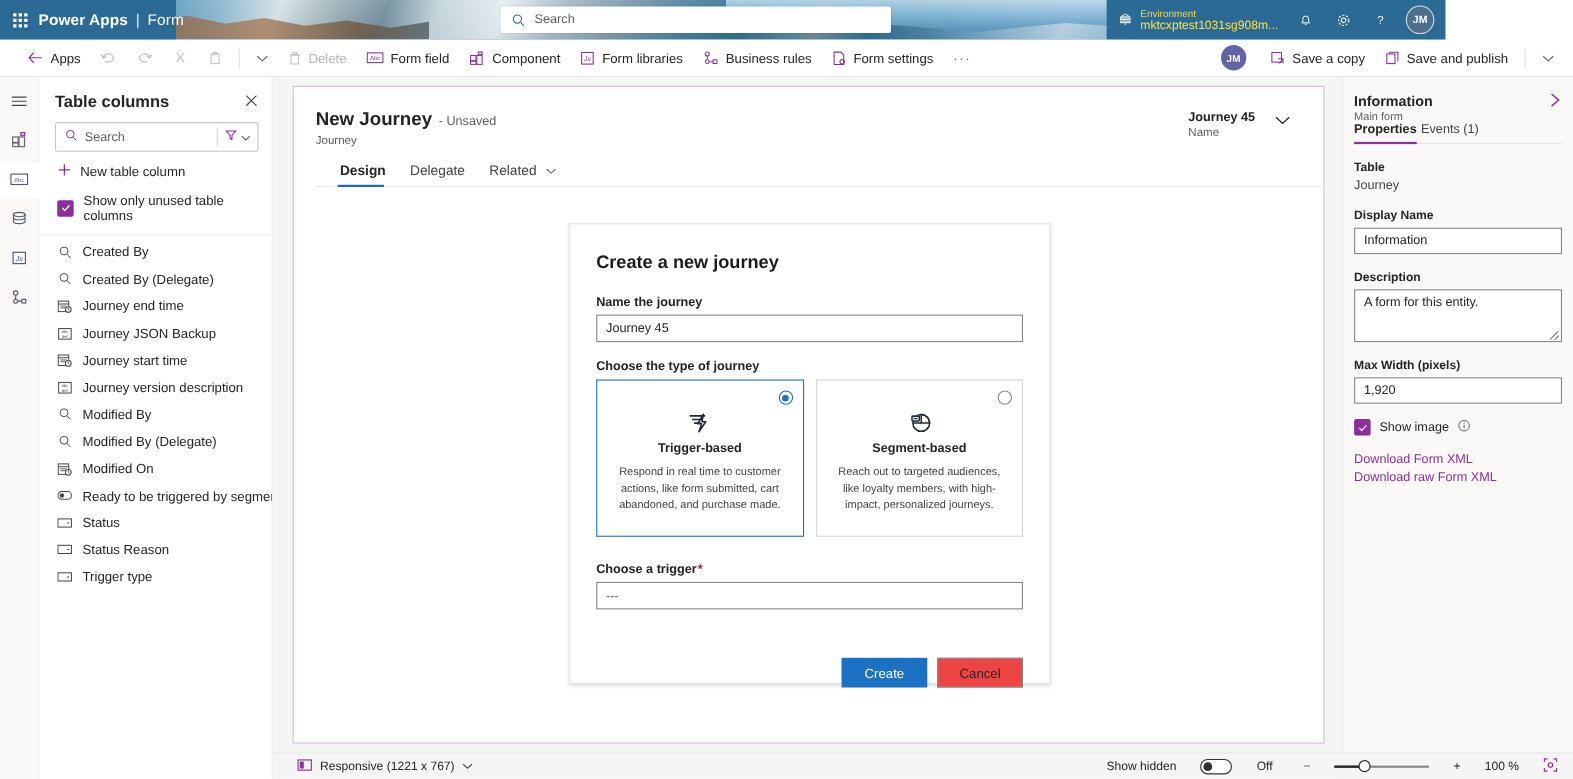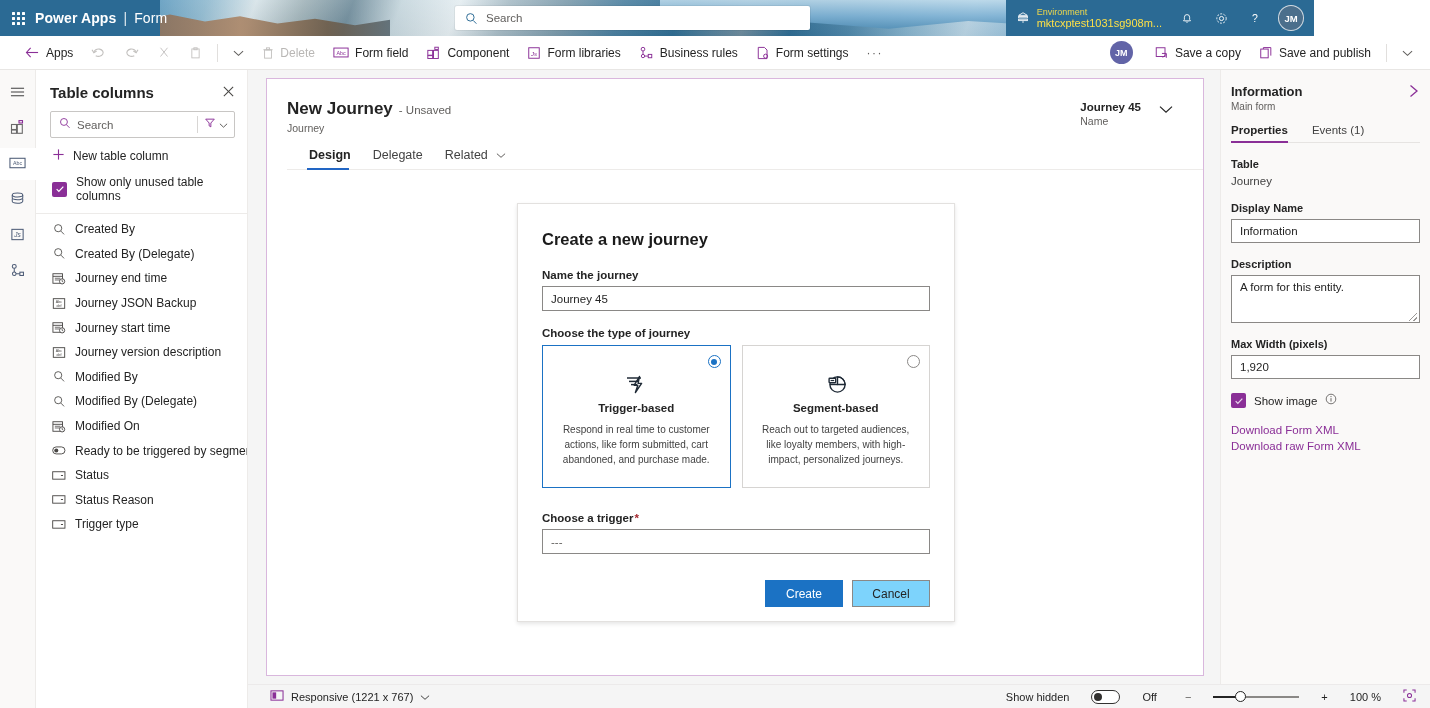--- a/index.html
+++ b/index.html
@@ -211,38 +211,38 @@
   .radio.on:after {
     content:""; position:absolute; left:2.6px; top:2.6px; width:6.2px; height:6.2px;
     border-radius:50%; background:#1b72c4;
   }
   .type-ico { height:28px; display:flex; align-items:center; justify-content:center; }
   .type-name { font-size:11.5px; font-weight:600; color:#242424; margin-top:4px; }
   .type-desc {
     font-size:10px; color:#424242; text-align:center; line-height:1.5;
     margin-top:8px; padding:0 14px;
   }
-  .dlg-btns { display:flex; justify-content:flex-end; gap:9px; margin-top:26px; }
+  .dlg-btns { display:flex; justify-content:flex-end; gap:9px; margin-top:44px; }
   .btn {
     height:27px; min-width:78px; padding:0 14px; font-size:12px;
     display:flex; align-items:center; justify-content:center; border:1px solid transparent;
   }
   .btn.primary { background:#1b72c4; color:#fff; }
-  .btn.second { background:#7dd3fc; color:#242424; border:1px solid #8a8886; }
+  .btn.second { background:#ef4444; color:#242424; border:1px solid #8a8886; }
 
   
   .props {
     position:absolute; top:70px; left:1220px; width:210px; height:638px;
     background:#faf9f8; border-left:1px solid #edebe9; padding:14px 10px 0 10px;
   }
   .props-head { display:flex; align-items:flex-start; justify-content:space-between; }
   .props-title { font-size:13px; font-weight:600; color:#242424; }
   .props-sub { font-size:10px; color:#605e5c; margin-top:2px; }
   .props-chevron { color:#68217a; font-size:13px; }
-  .props-tabs { display:flex; gap:24px; margin-top:12px; border-bottom:1px solid #e6e4e2; }
+  .props-tabs { display:flex; gap:4px; border-bottom:1px solid #e6e4e2; }
   .ptab { font-size:11.5px; color:#424242; padding-bottom:6px; position:relative; }
   .ptab.active { font-weight:600; color:#242424; }
   .ptab.active:after { content:""; position:absolute; left:0; right:0; bottom:-1px; height:2px; background:#8a2f97; }
   .plabel { font-size:11px; font-weight:600; color:#242424; margin-top:15px; }
   .pvalue { font-size:11.5px; color:#424242; margin-top:5px; }
   .pinput {
     height:24px; border:1px solid #8a8886; background:#fff; margin-top:5px;
     display:flex; align-items:center; padding:0 8px; font-size:11.5px; color:#242424;
   }
   .ptextarea {

